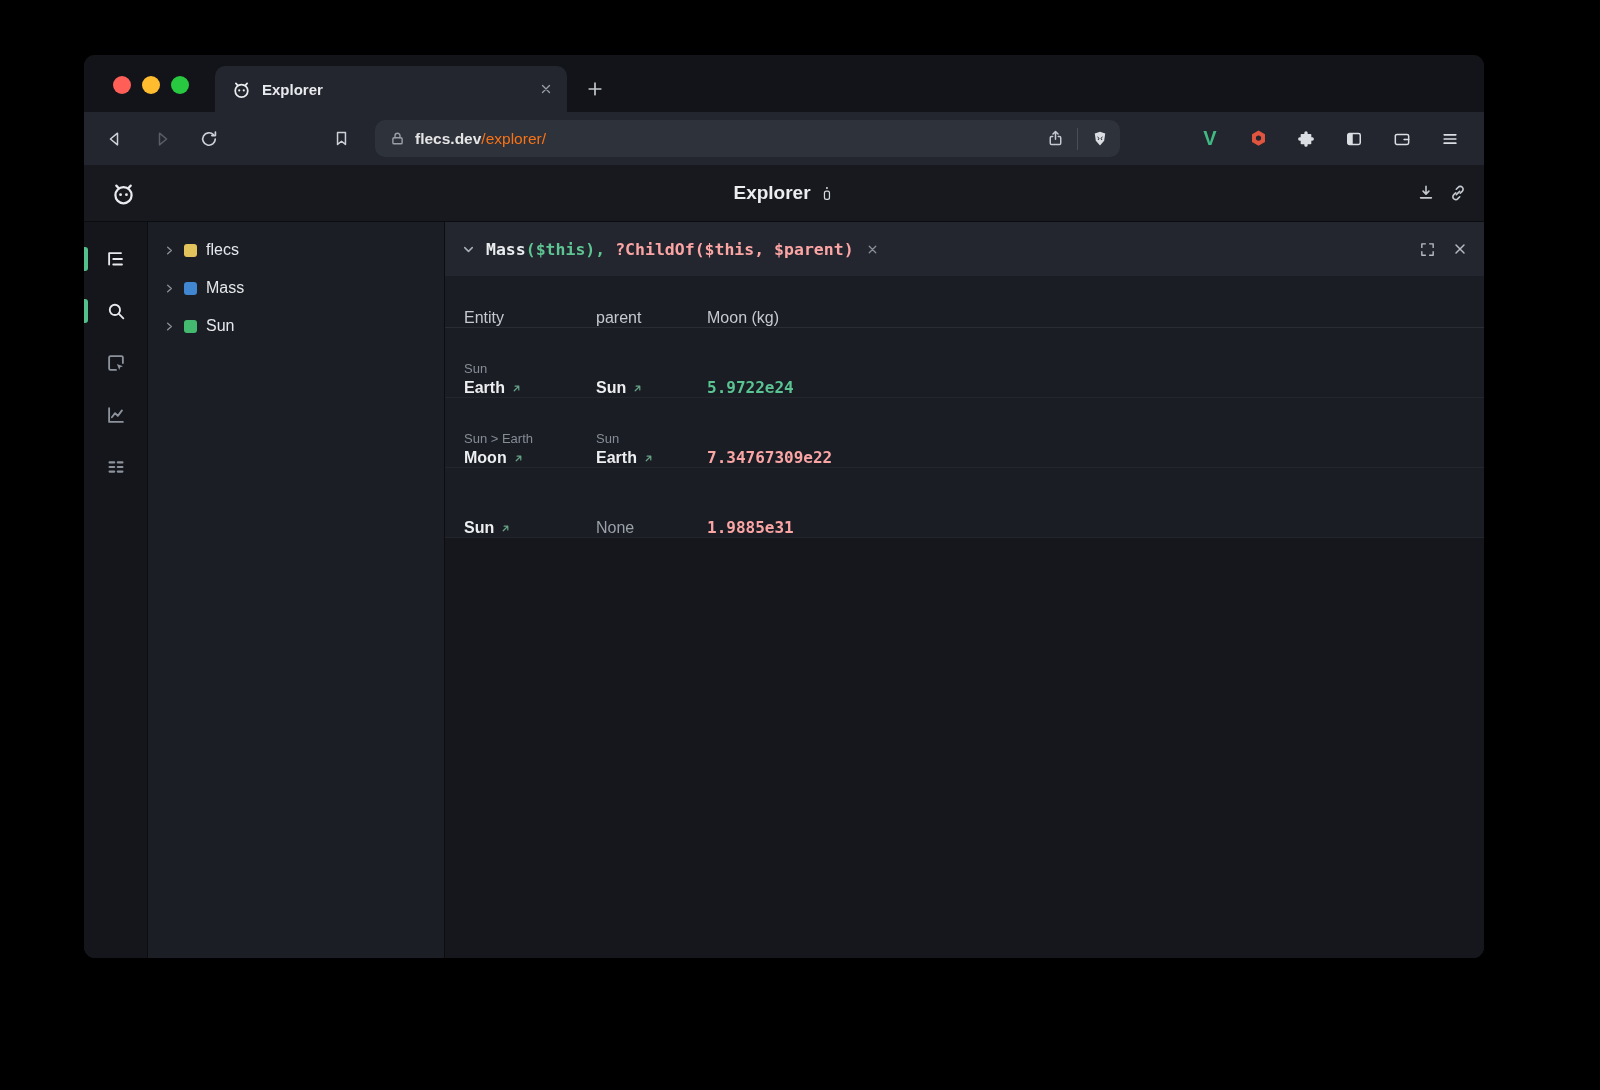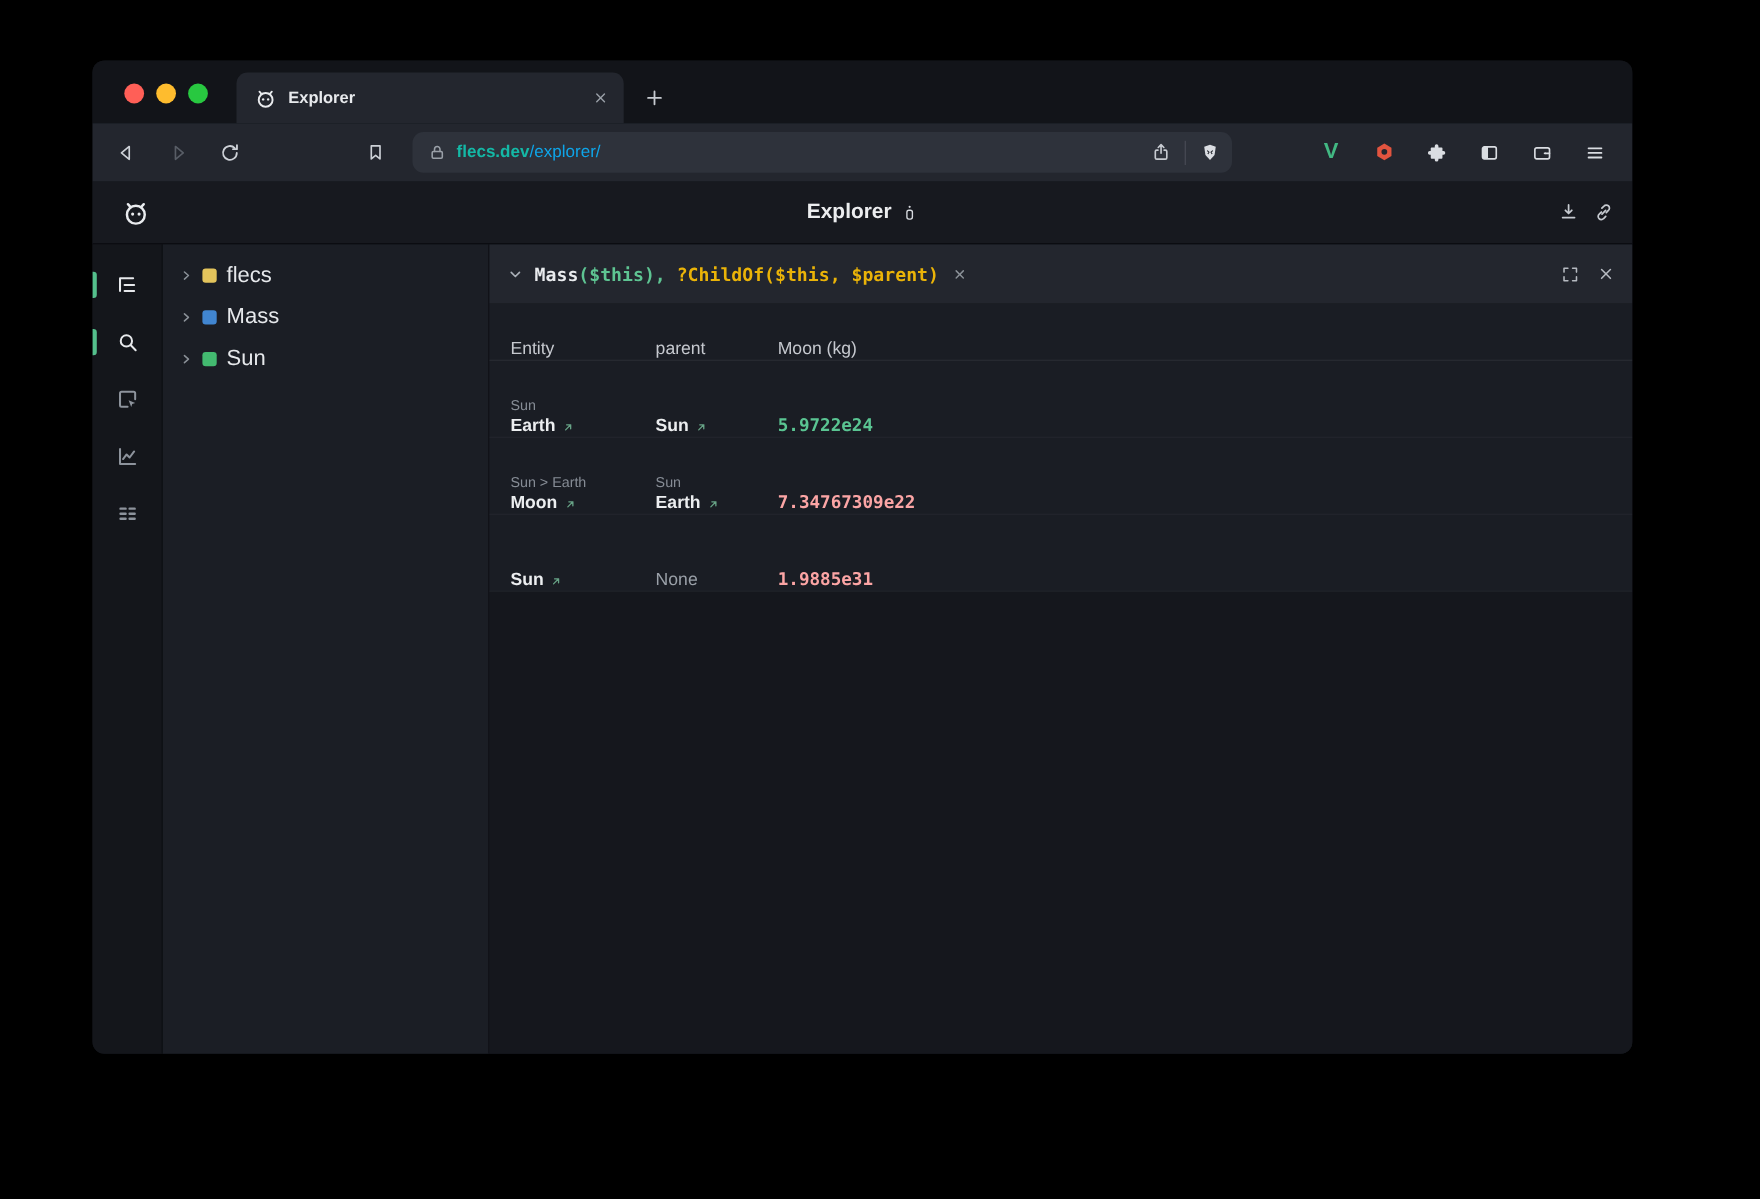--- a/index.html
+++ b/index.html
@@ -33,39 +33,39 @@
   .toolbar { height:53px; background:#23262e; display:flex; align-items:center; padding-left:15px; flex:0 0 auto; }
   .tbtn { width:32px; height:32px; border-radius:7px; display:flex; align-items:center; justify-content:center; color:#cdd1d7; flex:0 0 auto; }
   .tbtn.disabled { color:#585d66; }
   .mr15 { margin-right:15px; }
   .bookmark { margin-left:100px; }
   .urlbar {
     margin-left:18px; width:745px; height:37px; background:#2e323b; border-radius:10px;
     display:flex; align-items:center; padding:0 10px 0 14px; color:#9aa0a8;
   }
   .url { margin-left:9px; font-size:15.5px; white-space:nowrap; }
-  .url .domain { color:#14b8a6; font-weight:700; }
-  .url .path { color:#0ea5e9; font-weight:400; }
+  .url .domain { color:#e5e5e5; font-weight:700; }
+  .url .path { color:#f97316; font-weight:400; }
   .urlbar .spacer { flex:1; }
   .divider { width:1px; height:22px; background:#4a4e57; margin:0 12px; flex:0 0 auto; }
   .ext { display:flex; align-items:center; margin-left:74px; gap:16px; }
   .vue-badge { font-size:20px; font-weight:700; }
   
   .appheader { height:57px; background:#17191f; border-bottom:1px solid #0b0c10; display:flex; align-items:center; padding:0 16px; position:relative; flex:0 0 auto; }
   .logo { color:#e9ebee; margin-left:10px; }
   .apptitle { position:absolute; left:50%; transform:translateX(-50%); display:flex; align-items:center; gap:9px; color:#ecedef; font-size:19px; font-weight:700; }
   .hdr-right { margin-left:auto; display:flex; gap:12px; color:#c6cad0; }
   
   .main { flex:1; display:flex; min-height:0; }
   .rail { width:64px; background:#14161b; border-right:1px solid #0c0d11; padding-top:11px; display:flex; flex-direction:column; flex:0 0 auto; }
   .rail-item { height:52px; display:flex; align-items:center; justify-content:center; position:relative; color:#8d939c; cursor:pointer; }
   .rail-item.active { color:#e6e8eb; }
   .indicator { position:absolute; left:0; top:50%; transform:translateY(-50%); width:4px; height:24px; border-radius:0 3px 3px 0; }
   .tree { width:297px; background:#1b1e25; border-right:1px solid #0c0d11; padding-top:9px; flex:0 0 auto; }
-  .tree-item { height:38px; display:flex; align-items:center; padding-left:16px; gap:9px; color:#e6e8eb; font-size:20px; cursor:pointer; }
+  .tree-item { height:38px; display:flex; align-items:center; padding-left:16px; gap:9px; color:#e6e8eb; font-size:16px; cursor:pointer; }
   .tree-item .chev { color:#8a9097; }
   .sq { width:13px; height:13px; border-radius:3px; flex:0 0 auto; }
   
   .qpanel { flex:1; display:flex; flex-direction:column; background:#15171d; min-width:0; }
   .qbar { height:54px; background:#23262e; display:flex; align-items:center; padding:0 16px; flex:0 0 auto; color:#aab0b8; }
   .qtext { font-family:"DejaVu Sans Mono","Liberation Mono",monospace; font-size:16.5px; font-weight:700; margin-left:10px; white-space:pre; cursor:text; }
   .qclear { margin-left:12px; color:#8a9097; }
   .qbar .spacer { flex:1; }
   .qbar-right { display:flex; gap:16px; color:#b6bac1; }
   .table { background:#1a1d24; }
@@ -298,21 +298,21 @@
       </div>
     </div>
 
     <div class="qpanel">
       <div class="qbar">
         <span class="icon-btn">
           <svg width="15" height="15" viewBox="0 0 24 24" fill="none" stroke="currentColor" stroke-width="2.4" stroke-linecap="round" stroke-linejoin="round">
               <path d="M6 9l6 6 6-6"></path>
             </svg>
         </span>
-        <span class="qtext"><span style="color: rgb(233, 235, 238);">Mass</span><span style="color: rgb(94, 196, 146);">($this), </span><span style="color: #eab308; text-align: center;">?ChildOf($this, $parent)</span></span>
+        <span class="qtext"><span style="color: rgb(233, 235, 238);">Mass</span><span style="color: rgb(94, 196, 146);">($this), </span><span style="color: #fca5a5; text-align: center;">?ChildOf($this, $parent)</span></span>
         <span class="icon-btn qclear">
           <svg width="13" height="13" viewBox="0 0 24 24" fill="none" stroke="currentColor" stroke-width="2.4" stroke-linecap="round">
               <path d="M6 6l12 12M18 6 6 18"></path>
             </svg>
         </span>
         <span class="spacer"></span>
         <span class="qbar-right">
           <span class="icon-btn">
             <svg width="17" height="17" viewBox="0 0 24 24" fill="none" stroke="currentColor" stroke-width="2" stroke-linecap="round" stroke-linejoin="round">
                 <path d="M4 9V4h5M15 4h5v5M20 15v5h-5M9 20H4v-5"></path>

